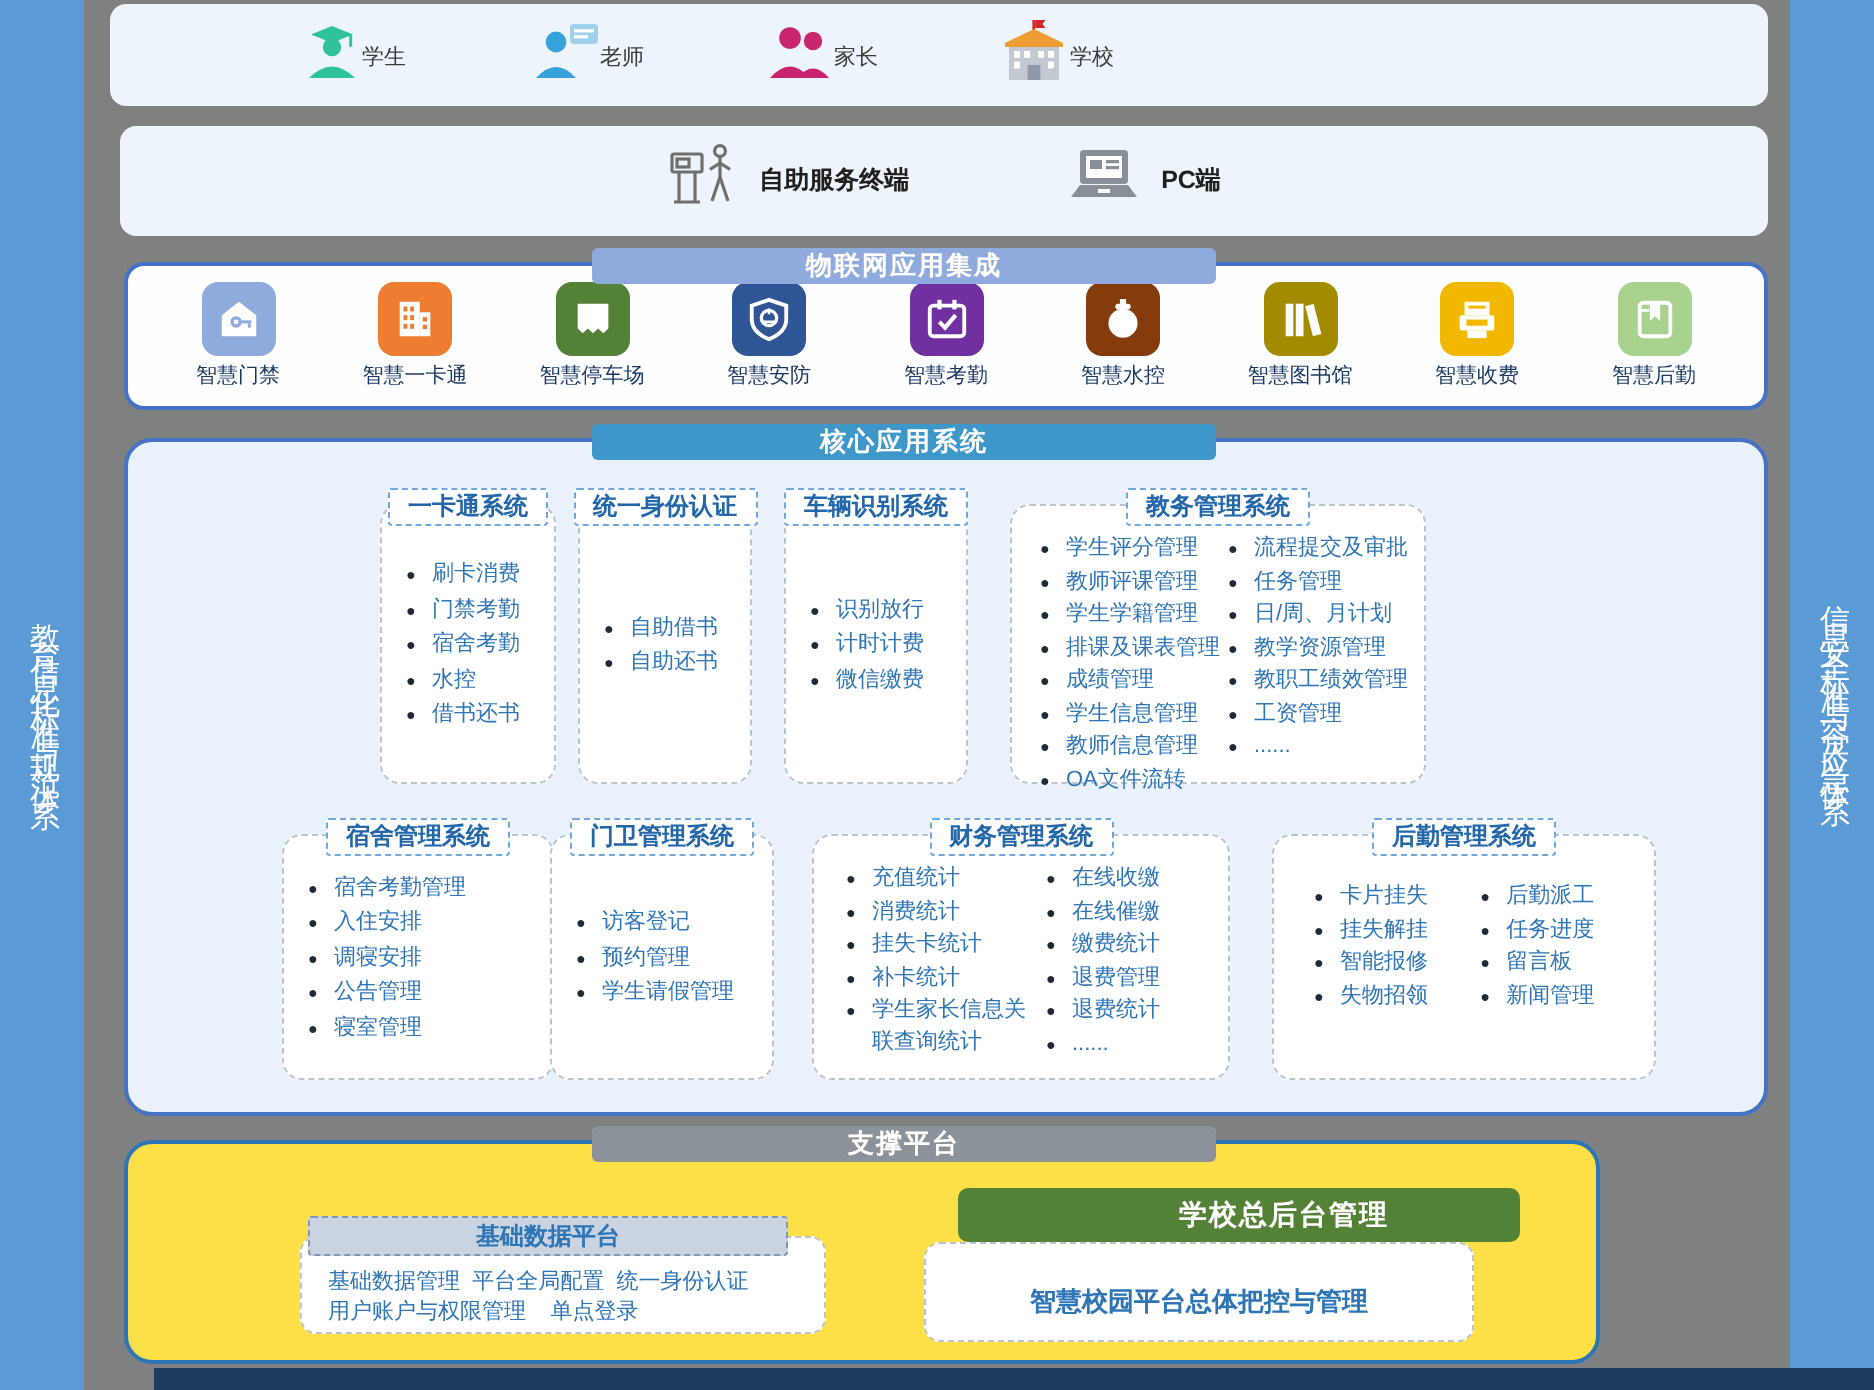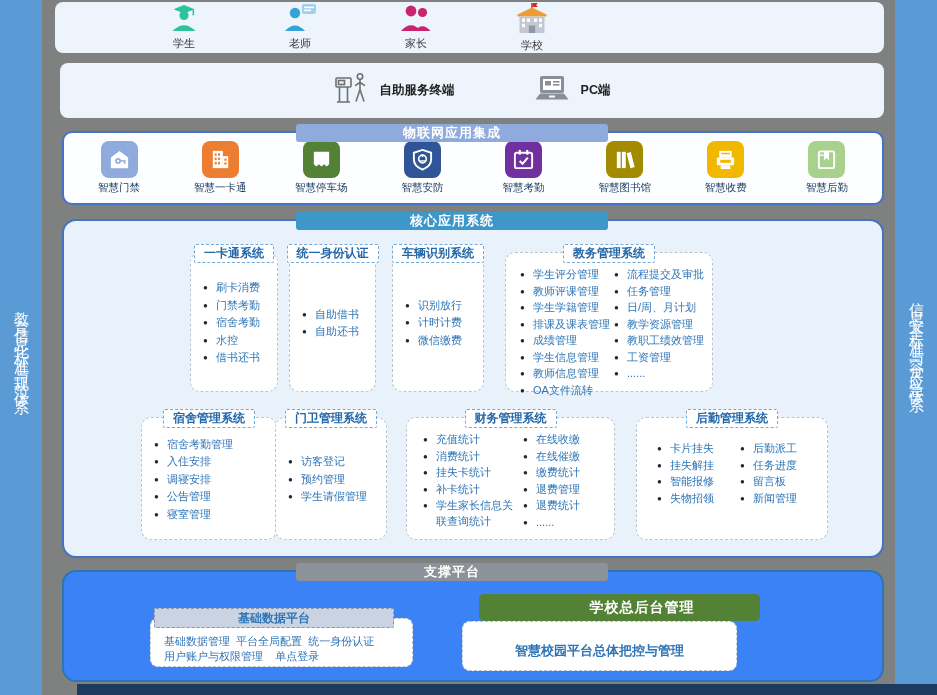--- a/index.html
+++ b/index.html
@@ -10,40 +10,40 @@
   .pillar.left{left:0;height:695px;}
   .pillar.right{left:895px;height:684px;}
   .pillar span{writing-mode:vertical-rl;color:#fff;font-size:15px;letter-spacing:8px;font-weight:500;}
 
   .bottombar{position:absolute;left:77px;top:684px;width:860px;height:11px;background:#1d3b5f;}
 
   
   .panel{position:absolute;box-sizing:border-box;}
   .users-box{left:55px;top:2px;width:829px;height:51px;background:#edf4fb;border-radius:8px;
              display:flex;align-items:center;padding-left:96px;gap:50px;}
-  .user{width:66px;display:flex;flex-direction:column;align-items:center;}
+  .user{width:66px;display:flex;align-items:center;}
   .user .lbl{font-size:11px;color:#3a3a3a;margin-top:1px;}
 
   .term-box{left:60px;top:63px;width:824px;height:55px;background:#edf4fb;border-radius:8px;
             display:flex;align-items:center;justify-content:center;gap:78px;}
   .term{display:flex;align-items:center;gap:10px;}
   .term .lbl{font-size:12.5px;font-weight:700;color:#1f1f1f;}
 
   .hdr{position:absolute;left:232px;width:312px;height:18px;top:-9px;z-index:3;border-radius:3px;
        color:#fff;font-size:13px;font-weight:700;display:flex;align-items:center;justify-content:center;letter-spacing:1px;}
   .iot-box{left:62px;top:131px;width:822px;height:74px;background:#fdfeff;border:2px solid #4472c4;border-radius:10px;
            display:flex;justify-content:space-between;padding:8px 24px 0;}
   .hdr-iot{background:#8faadc;}
   .iot-item{display:flex;flex-direction:column;align-items:center;width:62px;}
   .iot-icon{width:37px;height:37px;border-radius:8px;display:flex;align-items:center;justify-content:center;}
   .iot-item .lbl{font-size:10.5px;color:#17375e;margin-top:3px;white-space:nowrap;}
 
   .core-box{left:62px;top:219px;width:822px;height:339px;background:#e9f1fa;border:2px solid #4472c4;border-radius:14px;}
   .hdr-core{background:#3d97c9;}
-  .support-box{left:62px;top:570px;width:822px;height:112px;background:#3b82f6;border:2px solid #2e75b6;border-radius:14px;}
+  .support-box{left:62px;top:570px;width:738px;height:112px;background:#fde047;border:2px solid #2e75b6;border-radius:14px;}
   .hdr-support{background:#8c9299;}
 
   .card{position:absolute;background:#fff;border:1px dashed #b9c4cf;border-radius:10px;box-sizing:border-box;}
   .pill{position:absolute;top:-9px;left:50%;transform:translateX(-50%);background:#fff;border:1px dashed #6fa8dc;
         color:#2367a9;font-weight:700;font-size:12px;line-height:1.25;padding:1px 9px;white-space:nowrap;border-radius:2px;z-index:2;}
   ul.items{list-style:none;margin:0;padding:14px 2px 4px 12px;font-size:11px;color:#2e75b6;box-sizing:border-box;}
   ul.items li{position:relative;padding-left:13px;line-height:15.5px;margin:1px 0;}
   ul.items li::before{content:"●";position:absolute;left:0;top:0;font-size:8px;color:#1f2a36;line-height:15.5px;}
   ul.items.center{display:flex;flex-direction:column;justify-content:center;height:100%;padding-top:6px;}
   .cols{display:flex;height:100%;box-sizing:border-box;padding:13px 0 0 8px;}
@@ -225,20 +225,30 @@
         <svg width="23" height="23" viewBox="0 0 24 24">
             <rect x="3" y="5" width="18" height="16" rx="2" fill="none" stroke="#fff" stroke-width="2"></rect>
         <rect x="7" y="2" width="2.2" height="5" fill="#fff"></rect>
             <rect x="14.8" y="2" width="2.2" height="5" fill="#fff"></rect>
         <path d="M8 13.5 l3 3 L16.5 10" stroke="#fff" stroke-width="2.2" fill="none"></path>
           </svg>
       </div>
       <span class="lbl">智慧考勤</span>
     </div>
     <div class="iot-item">
+      <div class="iot-icon" style="background: rgb(132, 60, 12);">
+        <svg width="23" height="23" viewBox="0 0 24 24">
+            <circle cx="12" cy="14.2" r="7.6" fill="#fff"></circle>
+        <rect x="8" y="4" width="8" height="3" rx="1.5" fill="#fff"></rect>
+            <rect x="10.4" y="1.6" width="3.2" height="3" fill="#fff"></rect>
+          </svg>
+      </div>
+      <span class="lbl">智慧水控</span>
+    </div>
+    <div class="iot-item">
       <div class="iot-icon" style="background: rgb(163, 139, 0);">
         <svg width="23" height="23" viewBox="0 0 24 24">
             <g fill="#fff">
         <rect x="4" y="4" width="4" height="17"></rect>
               <rect x="9.3" y="4" width="4" height="17"></rect>
         <path d="M14.2 5.4 L18.6 4.2 L22.6 19.8 L18.2 21 Z"></path>
             </g>
           </svg>
       </div>
       <span class="lbl">智慧图书馆</span>

